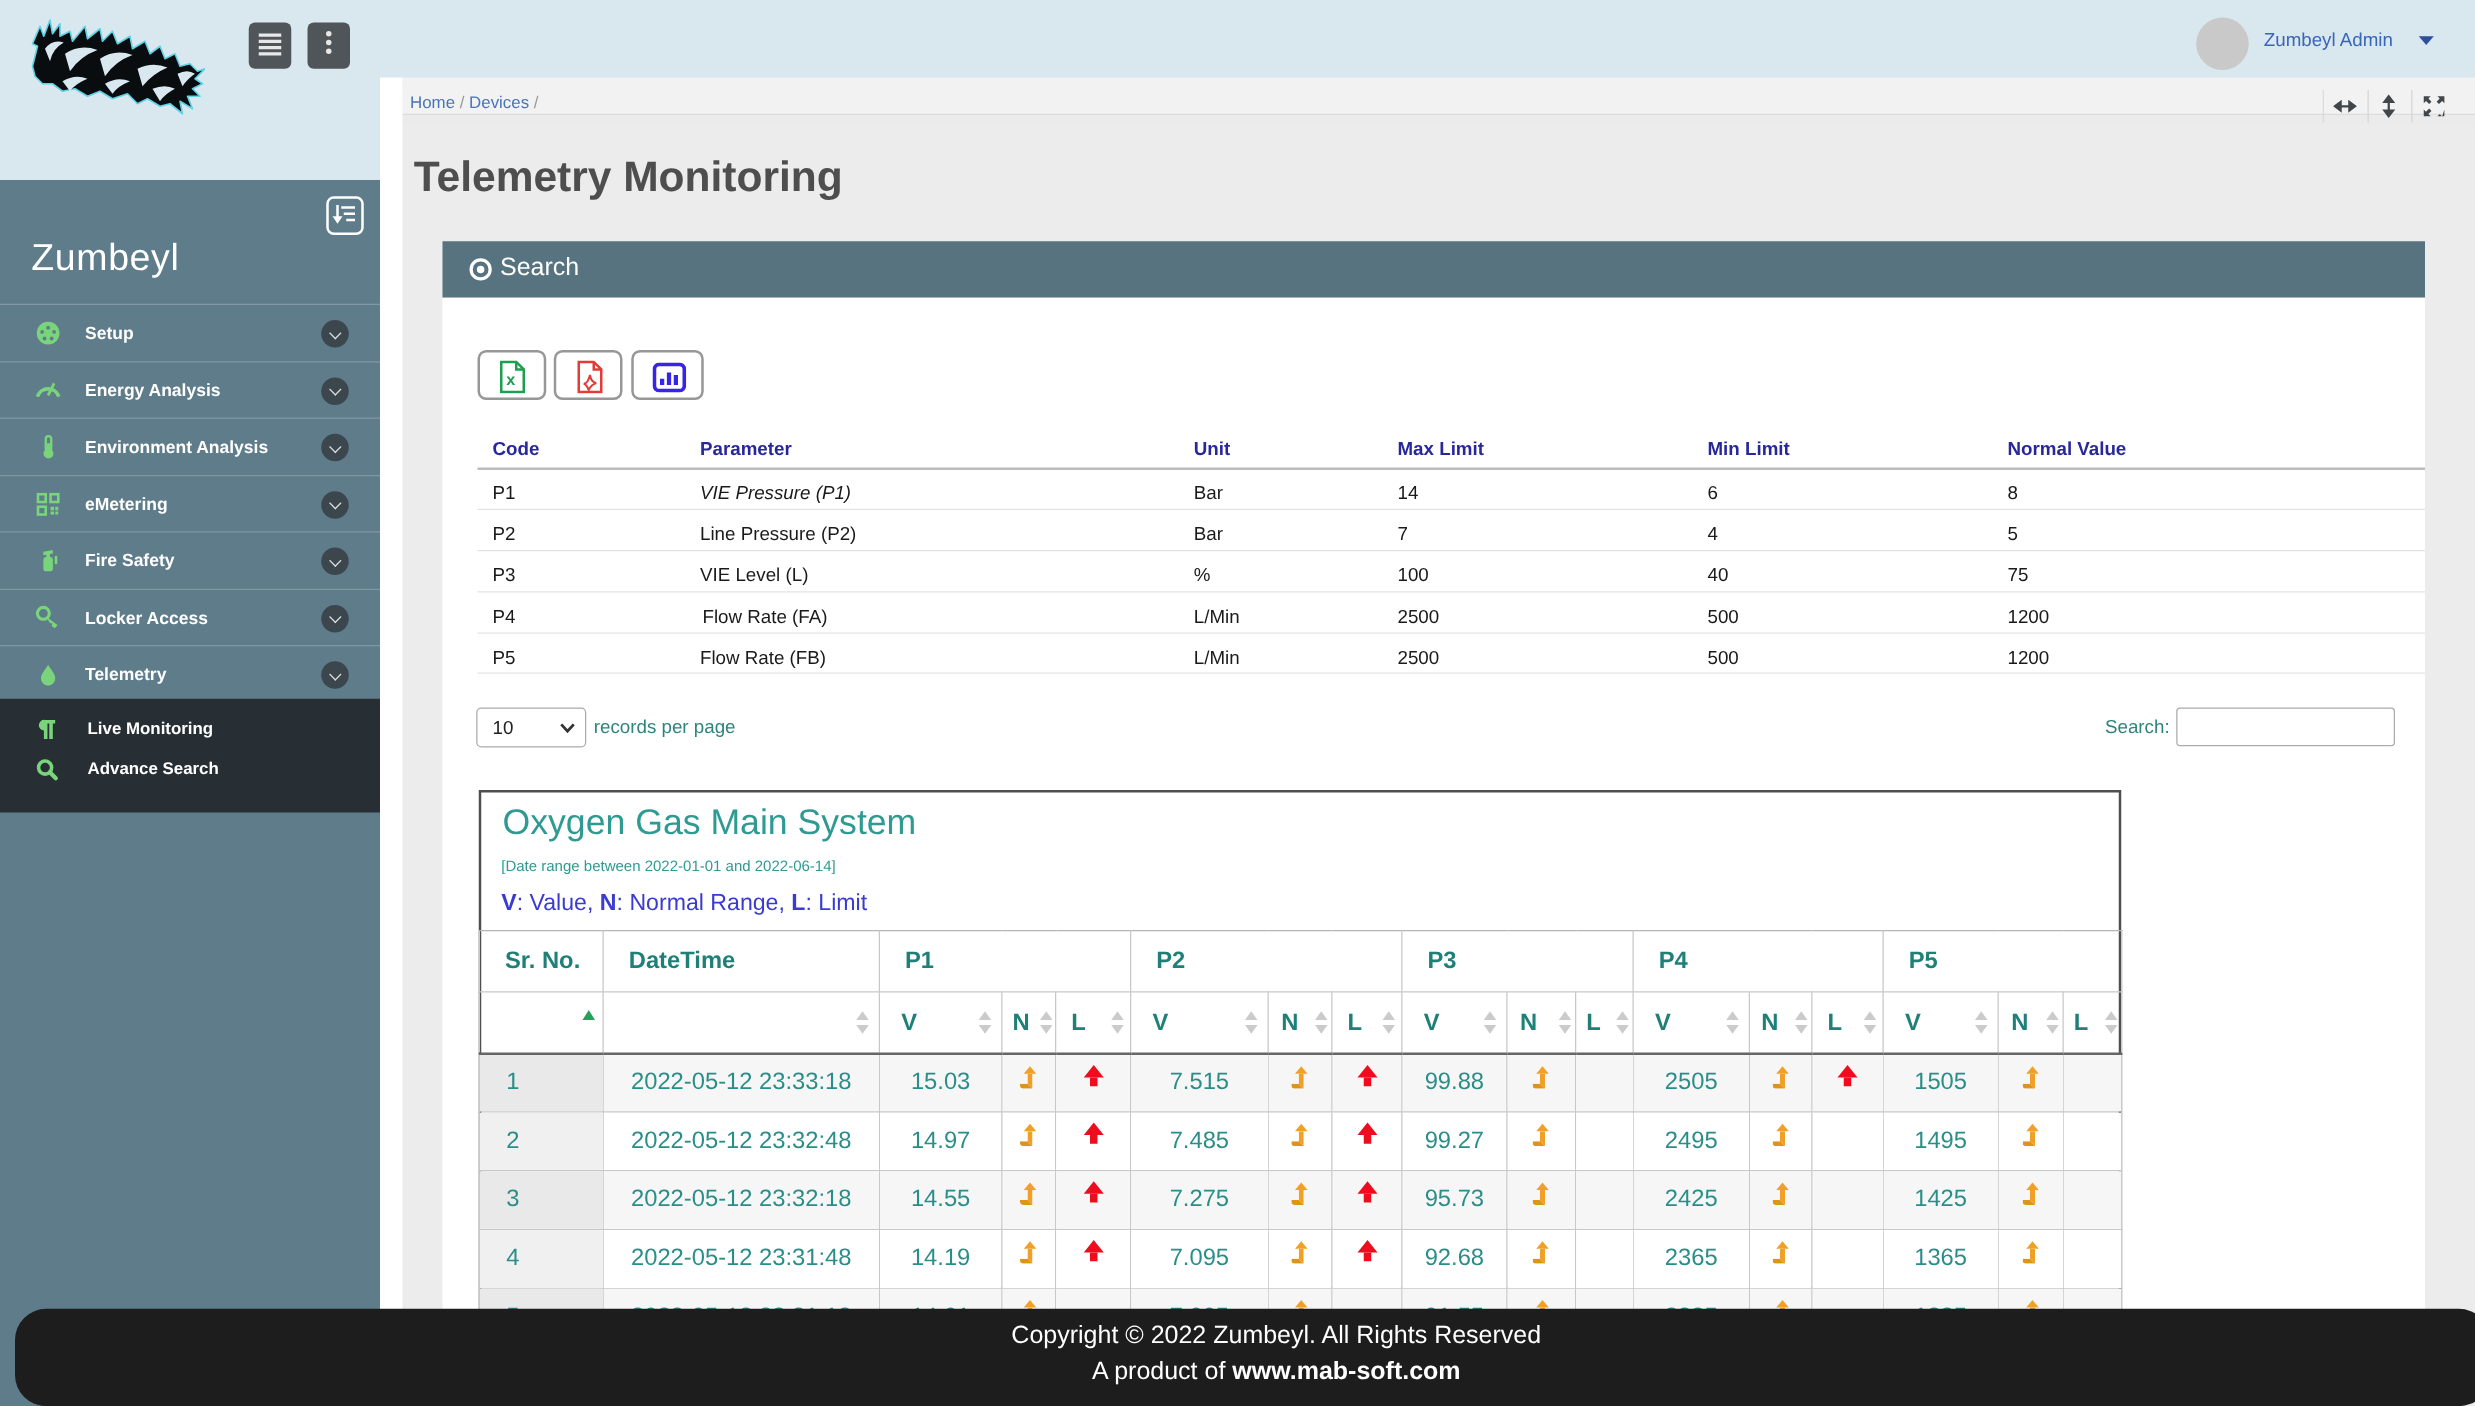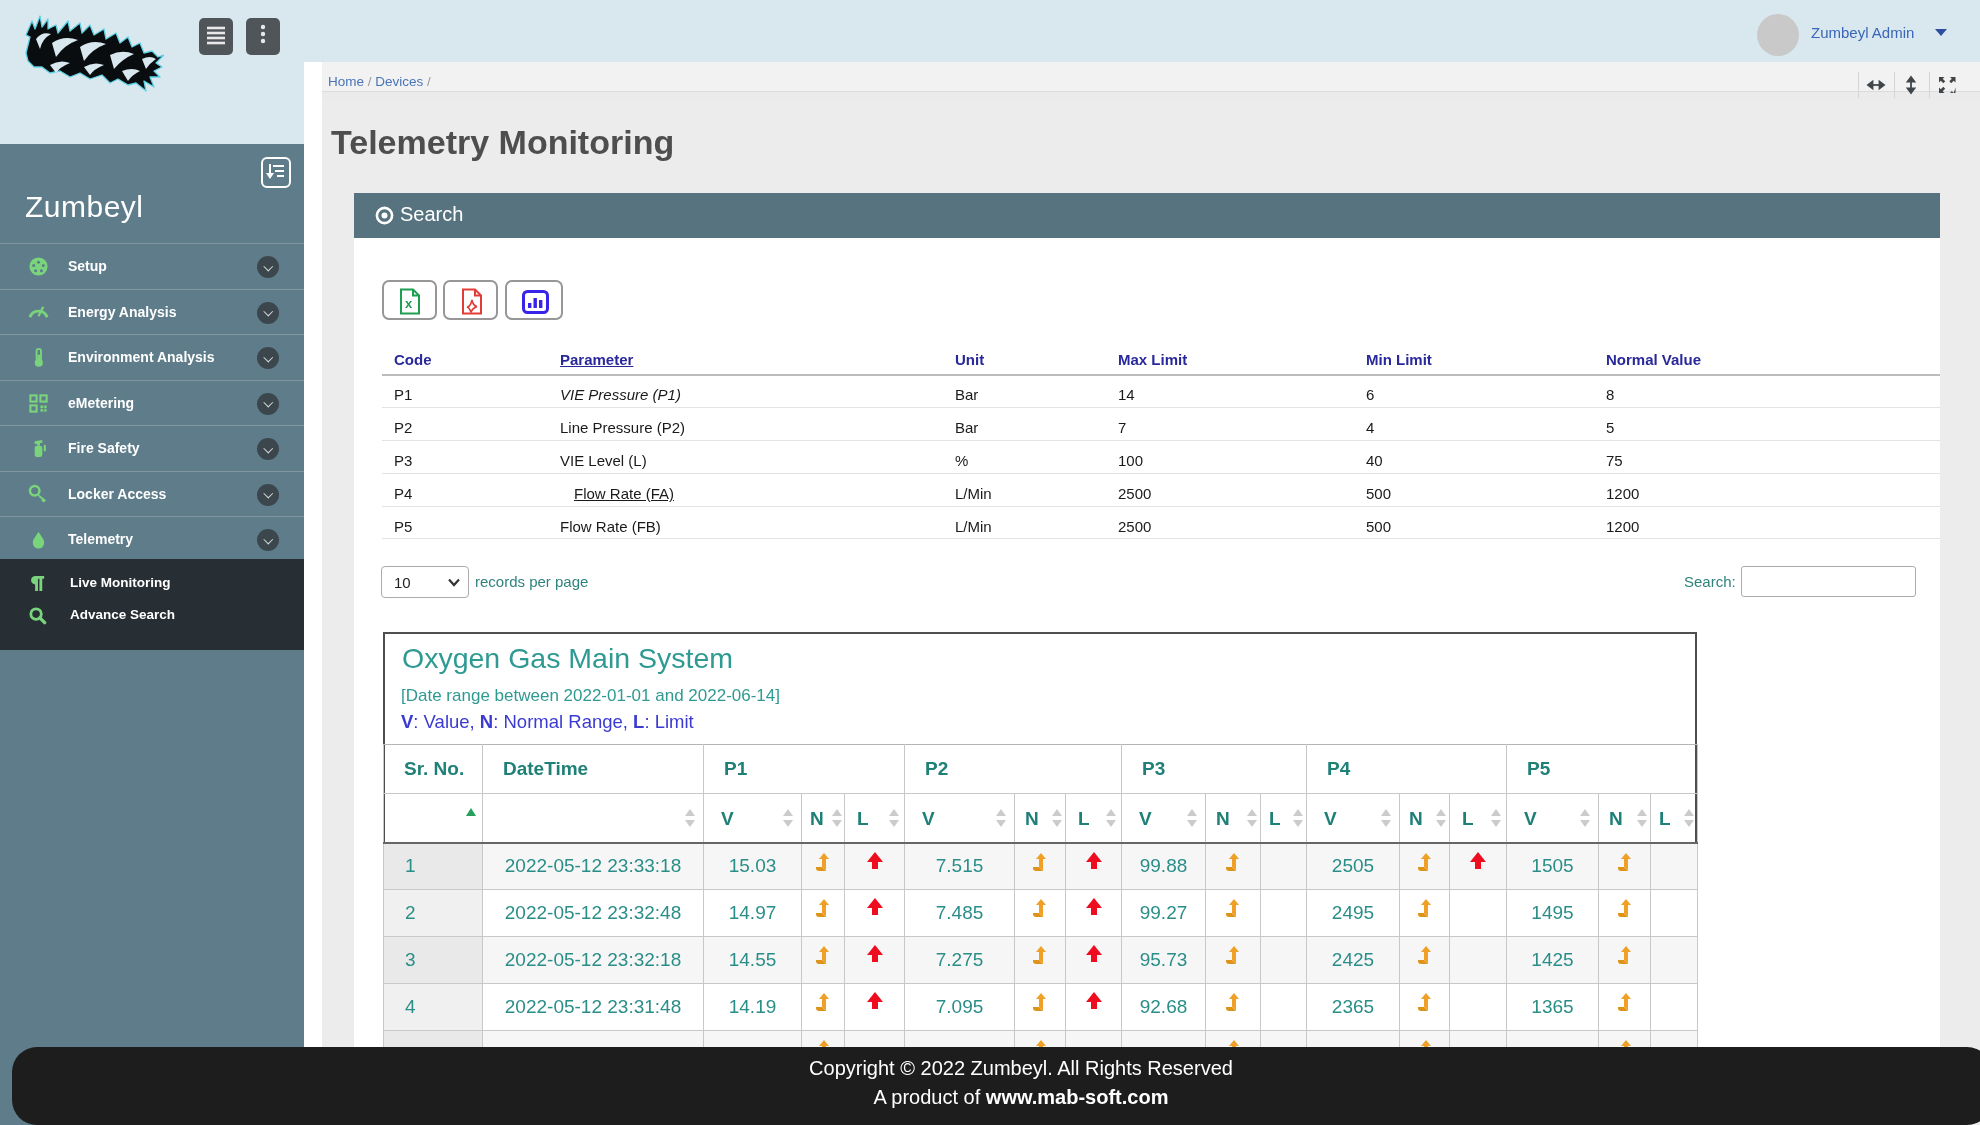--- a/index.html
+++ b/index.html
@@ -58,21 +58,21 @@
 
 
 .selbox { left:381px; top:566px; width:88px; height:32px; border:1px solid #ababab; border-radius:4px; background:#fff; }
 .rpp { left:475px; top:573px; color:#2f837d; font-size:15px; }
 .searchlbl { left:1684px; top:573px; color:#2f837d; font-size:15px; }
 .searchbox { left:1741px; top:566px; width:175px; height:31px; border:1px solid #ababab; border-radius:3px; background:#fff; }
 
 
 .oxybox { left:383px; top:632px; width:1314px; height:493px; border:2px solid #4f4f4f; background:#fff; }
 .oxyttl { left:402px; top:642px; color:#2e9a92; font-size:28.5px; }
-.oxyrange { left:401px; top:686px; color:#2e9a92; font-size:17px; }
+.oxyrange { left:401px; top:686px; color:#2e9a92; font-size:12px; }
 .oxyleg { left:401px; top:711px; color:#3b3bd1; font-size:18.5px; }
 
 
 table.dt { position:absolute; left:383px; top:744px; width:1314px; border-collapse:collapse; table-layout:fixed; font-size:19px; }
 table.dt th, table.dt td { border:1px solid #c8c8c8; overflow:hidden; }
 table.dt tr.grp th { height:49px; color:#1f8078; font-size:19px; text-align:left; padding-left:20px; font-weight:bold; border-top:1px solid #b5b5b5; }
 table.dt tr.sub th { height:49px; border-bottom:2px solid #666; position:relative; }
 table.dt td { height:47px; text-align:center; color:#2a8e88; }
 table.dt td.sr { text-align:left; padding-left:21px; background:#ececec; }
 table.dt tr.odd td { background:#f6f6f6; }
@@ -309,21 +309,21 @@
       <g fill="#3724e8">
         <rect x="6" y="13" width="3.4" height="5"></rect>
         <rect x="11.5" y="8" width="3.4" height="10"></rect>
         <rect x="17" y="10" width="3.4" height="8"></rect>
       </g>
     </svg>
 </div>
 
 <div class="abs ptab">
   <span class="hd" style="left:40px;">Code</span>
-  <span class="hd" style="left:206px;text-decoration:underline;">Parameter</span>
+  <span class="hd" style="left:206px;">Parameter</span>
   <span class="hd" style="left:601px;">Unit</span>
   <span class="hd" style="left:764px;">Max Limit</span>
   <span class="hd" style="left:1012px;">Min Limit</span>
   <span class="hd" style="left:1252px;">Normal Value</span>
   <div class="rowline" style="top:29px; border-top:2px solid #bcbcbc;"></div>
   <div class="rowline" style="top:62px;"></div>
   <div class="rowline" style="top:95px;"></div>
   <div class="rowline" style="top:128px;"></div>
   <div class="rowline" style="top:161px;"></div>
   <div class="rowline" style="top:193px;"></div>
@@ -339,21 +339,21 @@
     <span class="cell" style="left:764px;top:74px;">7</span>
     <span class="cell" style="left:1012px;top:74px;">4</span>
     <span class="cell" style="left:1252px;top:74px;">5</span>
   <span class="cell" style="left:40px;top:107px;">P3</span>
     <span class="cell" style="left:206px;top:107px;">VIE Level (L)</span>
     <span class="cell" style="left:601px;top:107px;">%</span>
     <span class="cell" style="left:764px;top:107px;">100</span>
     <span class="cell" style="left:1012px;top:107px;">40</span>
     <span class="cell" style="left:1252px;top:107px;">75</span>
   <span class="cell" style="left:40px;top:140px;">P4</span>
-    <span class="cell" style="left:220px;top:140px;text-decoration:underline;">Flow Rate (FA)</span>
+    <span class="cell" style="left:208px;top:140px;">Flow Rate (FA)</span>
     <span class="cell" style="left:601px;top:140px;">L/Min</span>
     <span class="cell" style="left:764px;top:140px;">2500</span>
     <span class="cell" style="left:1012px;top:140px;">500</span>
     <span class="cell" style="left:1252px;top:140px;">1200</span>
   <span class="cell" style="left:40px;top:173px;">P5</span>
     <span class="cell" style="left:206px;top:173px;">Flow Rate (FB)</span>
     <span class="cell" style="left:601px;top:173px;">L/Min</span>
     <span class="cell" style="left:764px;top:173px;">2500</span>
     <span class="cell" style="left:1012px;top:173px;">500</span>
     <span class="cell" style="left:1252px;top:173px;">1200</span>

